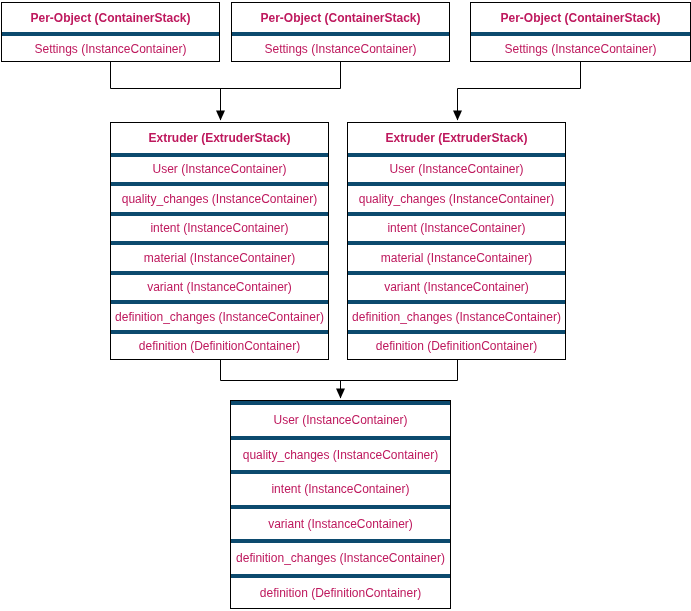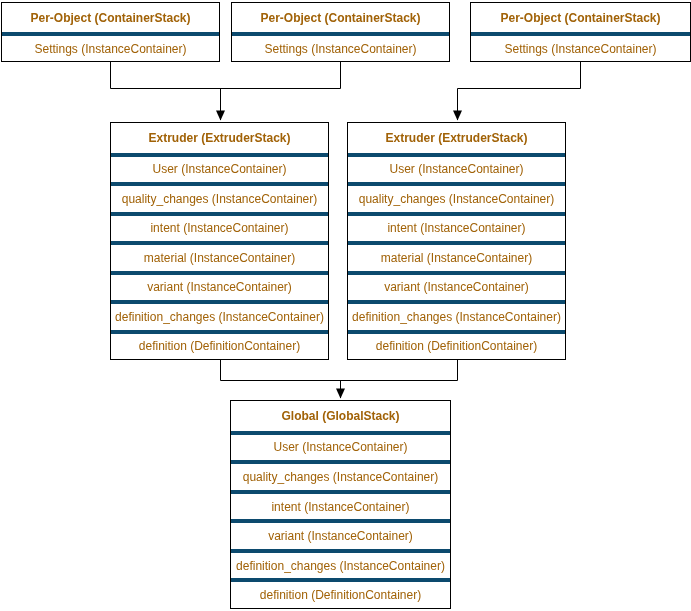--- a/index.html
+++ b/index.html
@@ -7,21 +7,21 @@
     padding: 0;
     background: #ffffff;
   }
   #canvas {
     position: relative;
     width: 691px;
     height: 611px;
     background: #ffffff;
     font-family: "Liberation Sans", sans-serif;
     font-size: 12px;
-    color: #a16207;
+    color: #be185d;
     overflow: hidden;
   }
   #connectors {
     position: absolute;
     left: 0;
     top: 0;
     width: 691px;
     height: 611px;
   }
   .node {
@@ -124,21 +124,20 @@
         <div class="row">quality_changes (InstanceContainer)</div>
         <div class="row">intent (InstanceContainer)</div>
         <div class="row">material (InstanceContainer)</div>
         <div class="row">variant (InstanceContainer)</div>
         <div class="row">definition_changes (InstanceContainer)</div>
         <div class="row">definition (DefinitionContainer)</div>
       </div>
   </div>
 
   <div class="node" id="global-stack">
-    <div class="title">Global (GlobalStack)</div>
     <div class="rows">
         <div class="row">User (InstanceContainer)</div>
         <div class="row">quality_changes (InstanceContainer)</div>
         <div class="row">intent (InstanceContainer)</div>
         <div class="row">variant (InstanceContainer)</div>
         <div class="row">definition_changes (InstanceContainer)</div>
         <div class="row">definition (DefinitionContainer)</div>
       </div>
   </div>
 

